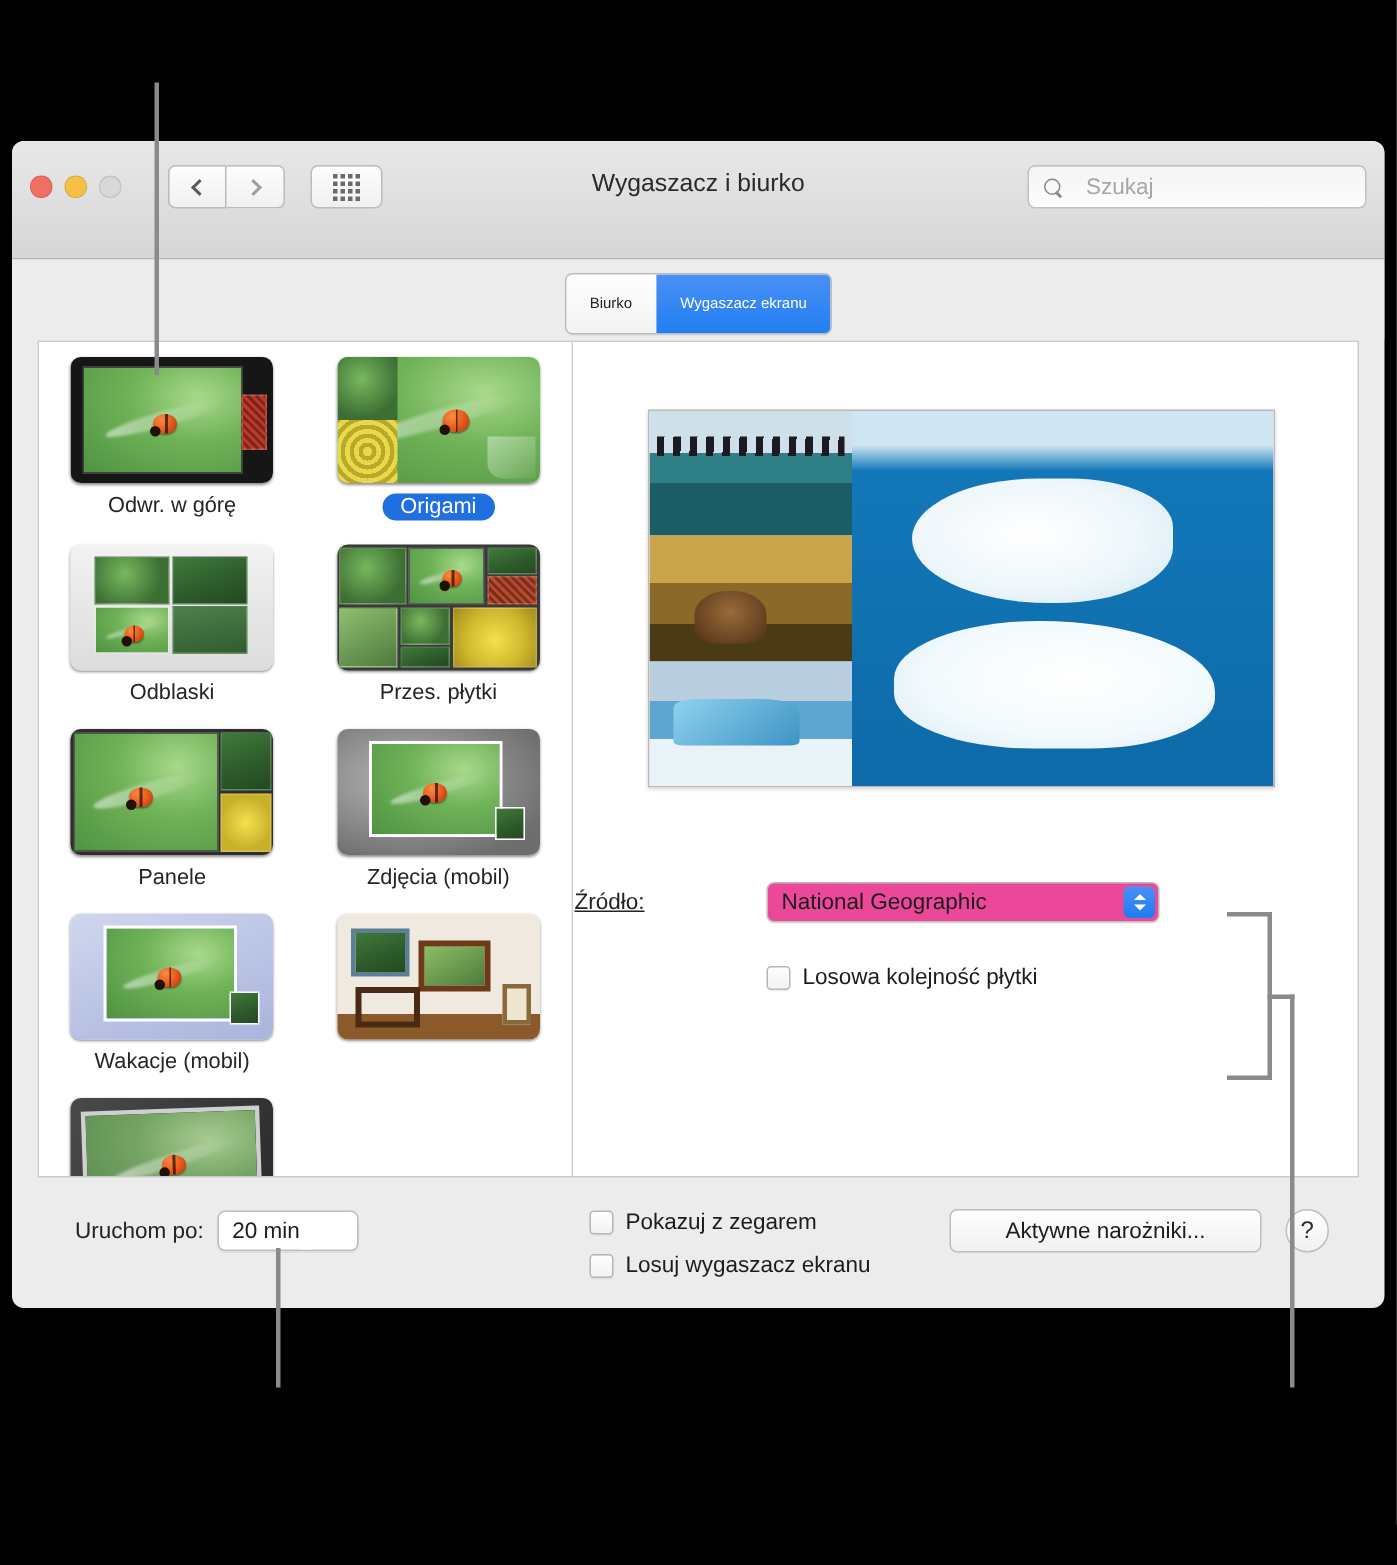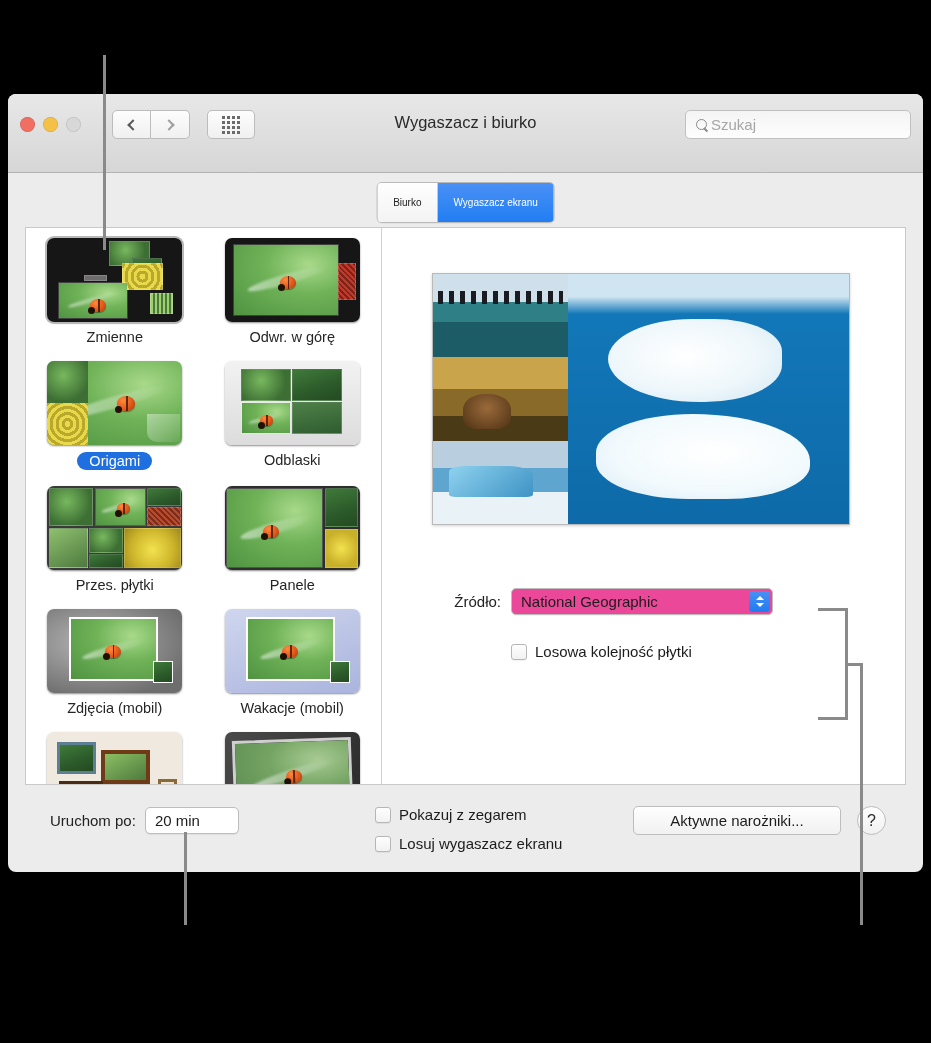--- a/index.html
+++ b/index.html
@@ -65,21 +65,21 @@
   #win-title {
     position: absolute; left: 0; right: 0; top: 19px;
     text-align: center; font-size: 16.5px; color: #2a2a2a;
   }
 
   .searchfield {
     position: absolute; right: 12px; top: 16px;
     width: 226px; height: 29px; border-radius: 5px;
     background: linear-gradient(to bottom,#f4f4f4,#fdfdfd);
     border: 1px solid #c0c0c0;
-    display: flex; align-items: center; padding-left: 10px; gap: 3px;
+    display: flex; align-items: center; padding-left: 10px; gap: 16px;
   }
   .mag { position: relative; width: 12px; height: 12px; flex: none; }
   .mag::before {
     content:""; position:absolute; left:0; top:0; width:9px; height:9px;
     border:1.6px solid #8a8a8a; border-radius:50%;
   }
   .mag::after {
     content:""; position:absolute; left:8px; top:8px; width:5px; height:1.6px;
     background:#8a8a8a; transform: rotate(45deg); transform-origin: left center;
   }
@@ -170,21 +170,21 @@
       background: linear-gradient(180deg,#cfe6f2 0 9%, #1277b8 16%, #0e6aa8 100%); }
   .pv-bear1 { position:absolute; left:14%; top:18%; width:62%; height:33%;
       background: radial-gradient(ellipse at 45% 45%, #ffffff 0%, #eef7fb 55%, #cfe6f2 100%);
       border-radius: 52% 42% 48% 56%; filter: blur(.4px); }
   .pv-bear2 { position:absolute; left:10%; top:56%; width:76%; height:34%;
       background: radial-gradient(ellipse at 55% 45%, #ffffff 0%, #f2fafd 58%, #d6eaf5 100%);
       border-radius: 46% 56% 40% 44%; filter: blur(.4px); }
 
   .row-src { position: absolute; left: 0; top: 360px; width: 100%;
              display: flex; align-items: center; }
-  .lbl-src { width: 128px; text-align: right; font-size: 15px; color:#222; padding-right: 10px; }
+  .lbl-src { width: 128px; text-align: left; font-size: 15px; color:#222; padding-right: 10px; text-decoration: underline; }
   .popup {
     position: relative; width: 262px; height: 27px;
     background: #ec4899; border: 1px solid #bdbdbd; border-radius: 5px;
     display: flex; align-items: center; padding-left: 9px;
     font-size: 15px; color:#1c1c1c;
     box-shadow: 0 1px 1px rgba(0,0,0,.06);
   }
   .popup .stepper {
     position: absolute; right: 2px; top: 2px; width: 21px; height: 21px;
     border-radius: 4px; background: linear-gradient(to bottom,#4a90f5,#1f7cf0);
@@ -205,21 +205,21 @@
   
   #bottom { position: absolute; left: 0; right: 0; top: 703px; height: 75px; }
   #start-row { position: absolute; left: 42px; top: 10px; display: flex; align-items: center; }
   #start-row .lbl { font-size: 15px; color:#222; margin-right: 9px; }
   .popup-small {
     position: relative; width: 94px; height: 27px;
     background: #fff; border: 1px solid #bdbdbd; border-radius: 5px;
     display: flex; align-items: center; padding-left: 9px;
     font-size: 15px; color:#1c1c1c; box-shadow: 0 1px 1px rgba(0,0,0,.06);
   }
-  #cb-col { position: absolute; left: 367px; top: 9px; }
+  #cb-col { position: absolute; left: 385px; top: 9px; }
   #cb-col .cbrow { display: flex; align-items: center; margin-bottom: 12px; }
   .pushbtn {
     position: absolute; left: 625px; top: 9px;
     width: 208px; height: 29px; border-radius: 5px;
     background: linear-gradient(to bottom,#fefefe,#f1f1f1);
     border: 1px solid #bdbdbd;
     display: flex; align-items: center; justify-content: center;
     font-size: 15px; color:#1c1c1c;
   }
   .helpbtn {
@@ -302,37 +302,20 @@
           <span>Wygaszacz ekranu</span>
         </div>
       </div>
     </div>
 
     <div id="content">
 
       <div id="listpane">
         <div id="grid">
 
-          <div class="cell">
-            <div class="thumb sel">
-              <div class="dark-bg"></div>
-              <div class="mini fern" style="left:46%; top:3%;  width:30%; height:30%;"></div>
-              <div class="mini forest" style="left:63%; top:24%; width:22%; height:22%;"></div>
-              <div class="mini flower" style="left:55%; top:30%; width:31%; height:32%;"></div>
-              <div class="mini" style="left:8%; top:52%; width:52%; height:44%;">
-                <div class="leaf"></div>
-                  <div class="leafstripe"></div>
-                <div class="bug" style="left:46%; top:48%;"></div>
-              </div>
-              <div class="mini" style="left:76%; top:66%; width:17%; height:24%;
-                   background: repeating-linear-gradient(90deg,#9fcf72 0 2px,#4a7a38 2px 4px);"></div>
-              <div class="mini" style="left:27%; top:44%; width:17%; height:7%; background:#6c6c6c;"></div>
-            </div>
-            <div class="cap">Zmienne</div>
-          </div>
 
           <div class="cell">
             <div class="thumb">
               <div class="dark-bg"></div>
               <div class="mini" style="left:6%; top:7%; width:79%; height:86%;">
                 <div class="leaf"></div>
                   <div class="leafstripe"></div>
                 <div class="bug" style="left:44%; top:44%;"></div>
               </div>
               <div class="mini" style="left:84%; top:30%; width:13%; height:44%;

